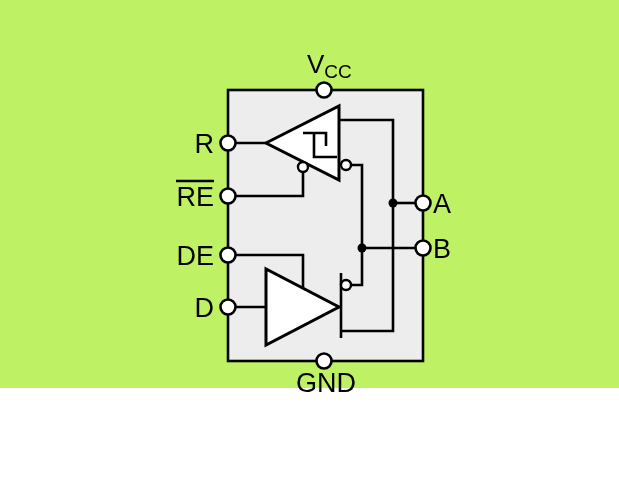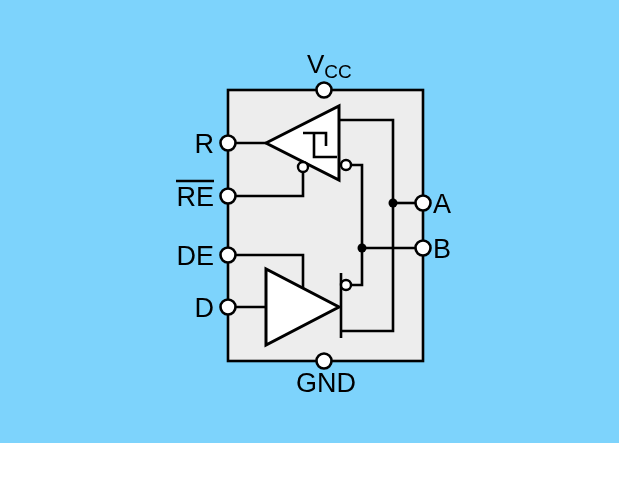--- a/index.html
+++ b/index.html
@@ -6,22 +6,22 @@
     margin: 0;
     padding: 0;
     width: 619px;
     height: 490px;
     background: #ffffff;
     overflow: hidden;
   }
   .stage {
     position: relative;
     width: 619px;
-    height: 443px;
-    background: #7dd3fc;
+    height: 388px;
+    background: #bef264;
   }
   svg { display: block; }
   .wire   { fill: none; stroke: #000000; stroke-width: 2.6; stroke-linejoin: miter; stroke-linecap: butt; }
   .outline{ stroke: #000000; stroke-width: 2.6; }
   .gate   { stroke: #000000; stroke-width: 3; stroke-linejoin: miter; }
   .hyst   { fill: none; stroke: #000000; stroke-width: 2.6; }
   .bubble { stroke: #000000; stroke-width: 2.4; }
   .pin    { stroke: #000000; stroke-width: 2.6; }
   .dot    { stroke: none; }
   .lbl {

